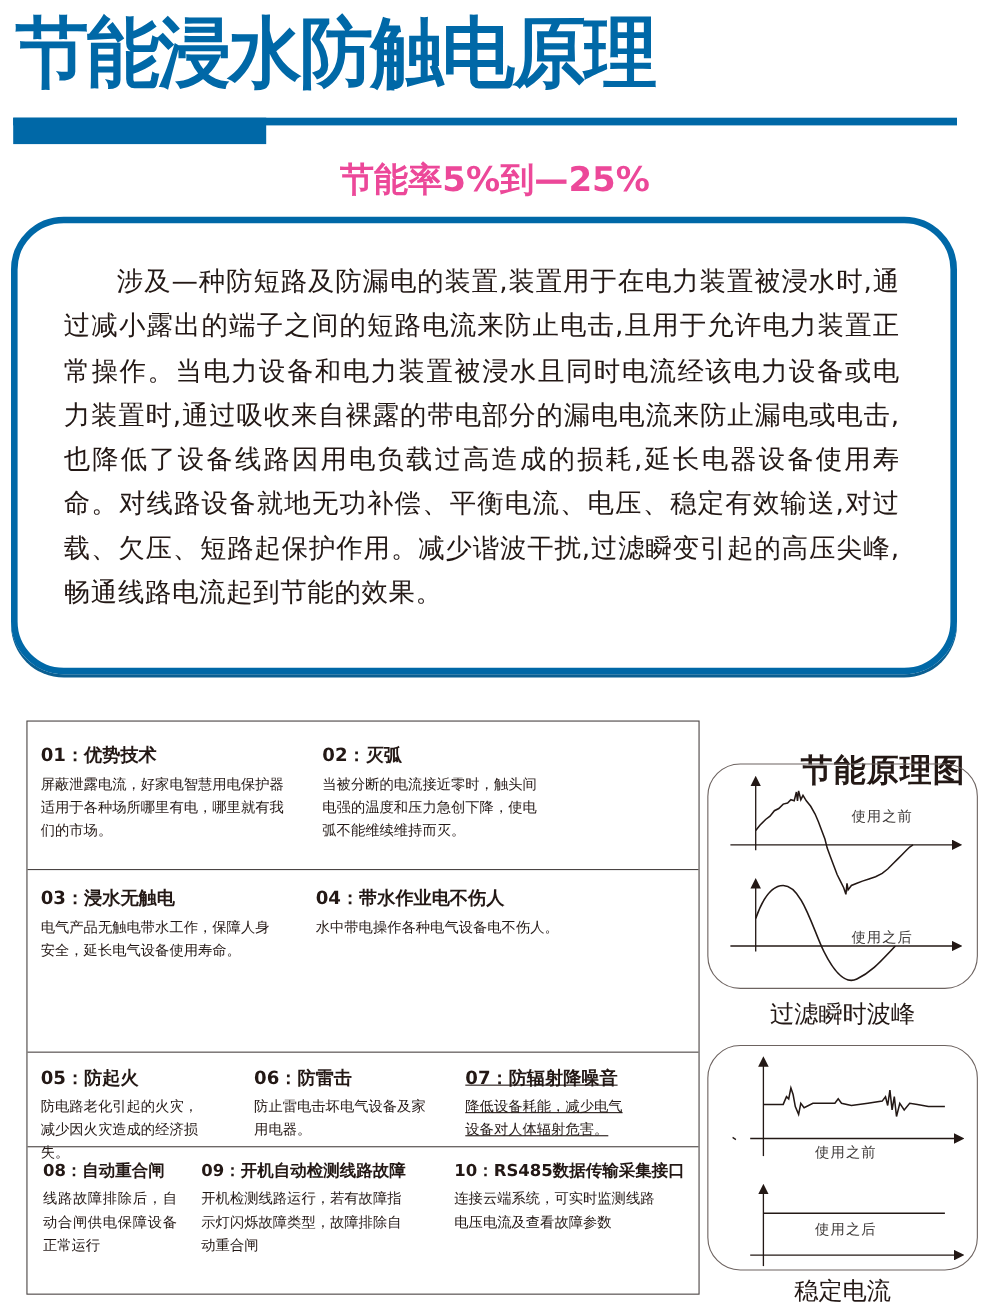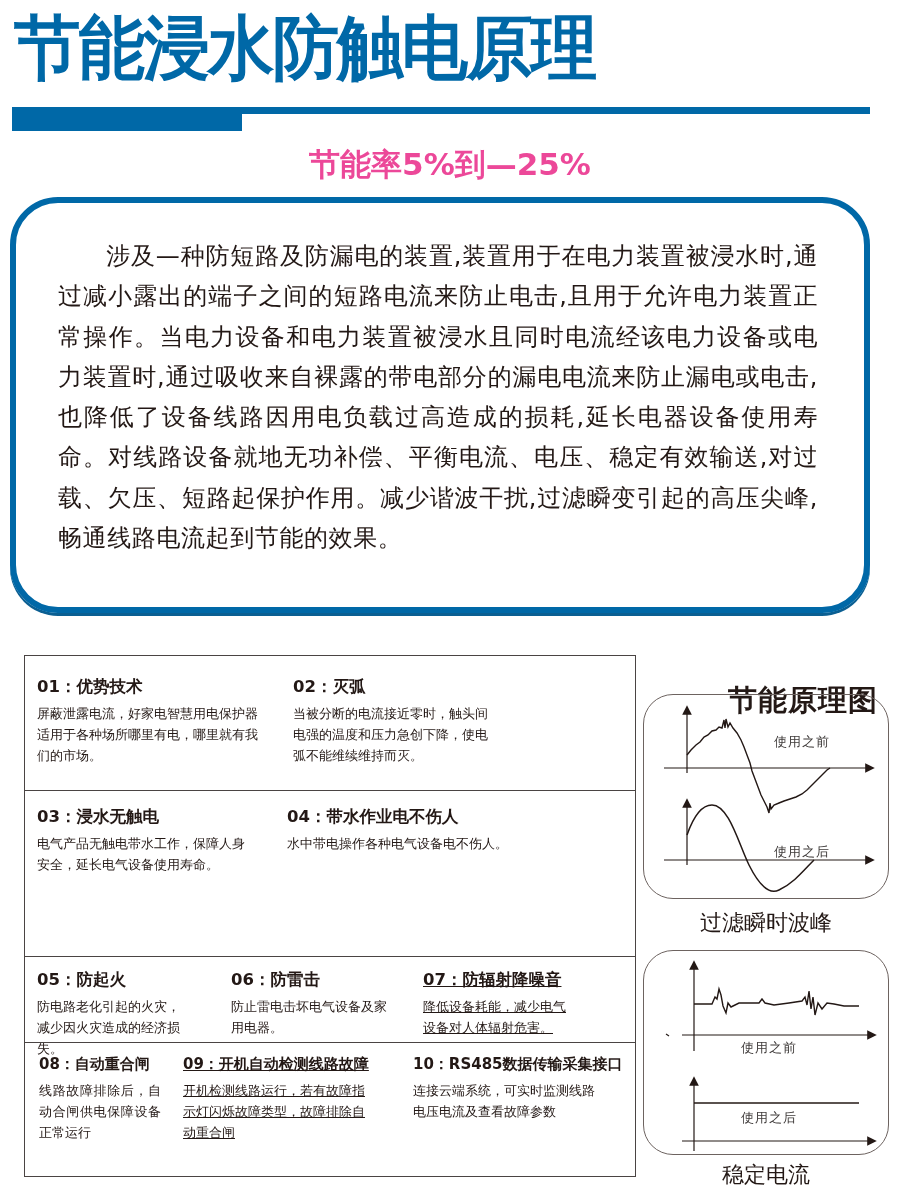--- a/index.html
+++ b/index.html
@@ -90,21 +90,21 @@
       <div class="feat-title">07：防辐射降噪音</div>
       <div class="feat-desc">降低设备耗能，减少电气设备对人体辐射危害。</div>
     </div>
   </div>
 
   <div class="feat-row" style="top:386px;height:134px;">
     <div class="feat" style="left:14px;top:10px;width:122px;">
       <div class="feat-title" style="font-size:15px;">08：自动重合闸</div>
       <div class="feat-desc" style="text-align:justify;">线路故障排除后，自动合闸供电保障设备正常运行</div>
     </div>
-    <div class="feat" style="left:158px;top:10px;width:192px;text-decoration:underline;">
+    <div class="feat" style="left:158px;top:10px;width:192px;">
       <div class="feat-title" style="font-size:15px;">09：开机自动检测线路故障</div>
       <div class="feat-desc">开机检测线路运行，若有故障指示灯闪烁故障类型，故障排除自动重合闸</div>
     </div>
     <div class="feat" style="left:388px;top:10px;width:192px;">
       <div class="feat-title" style="font-size:15px;">10：RS485数据传输采集接口</div>
       <div class="feat-desc">连接云端系统，可实时监测线路电压电流及查看故障参数</div>
     </div>
   </div>
 </div>
 

